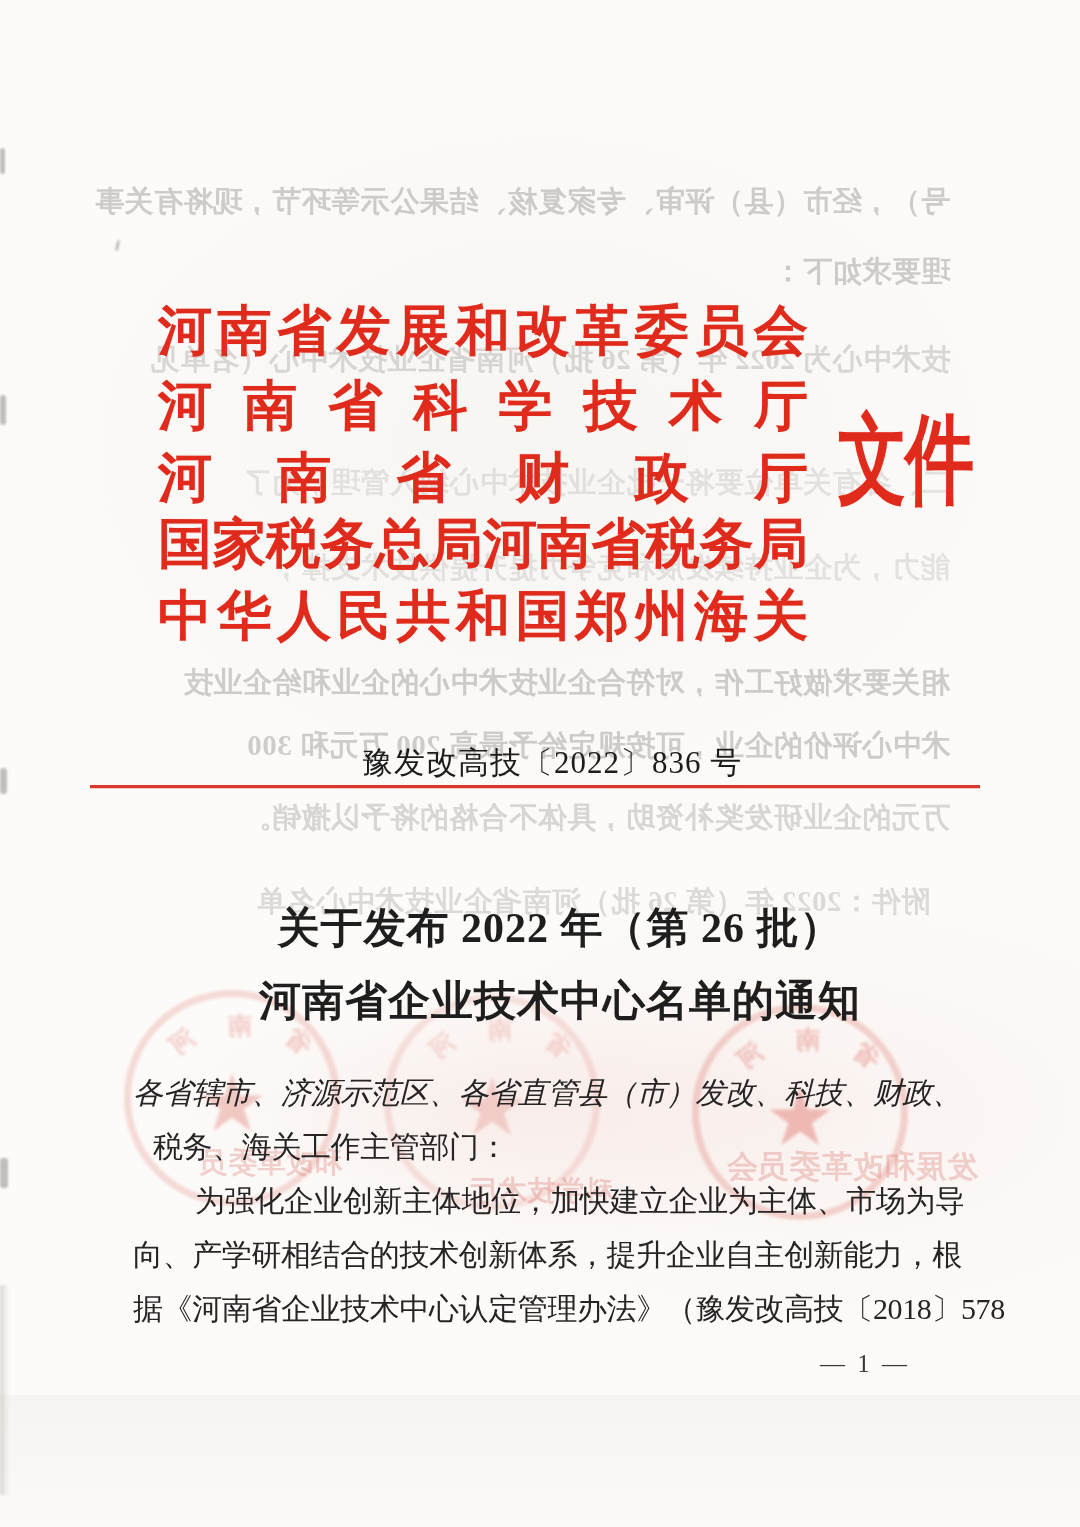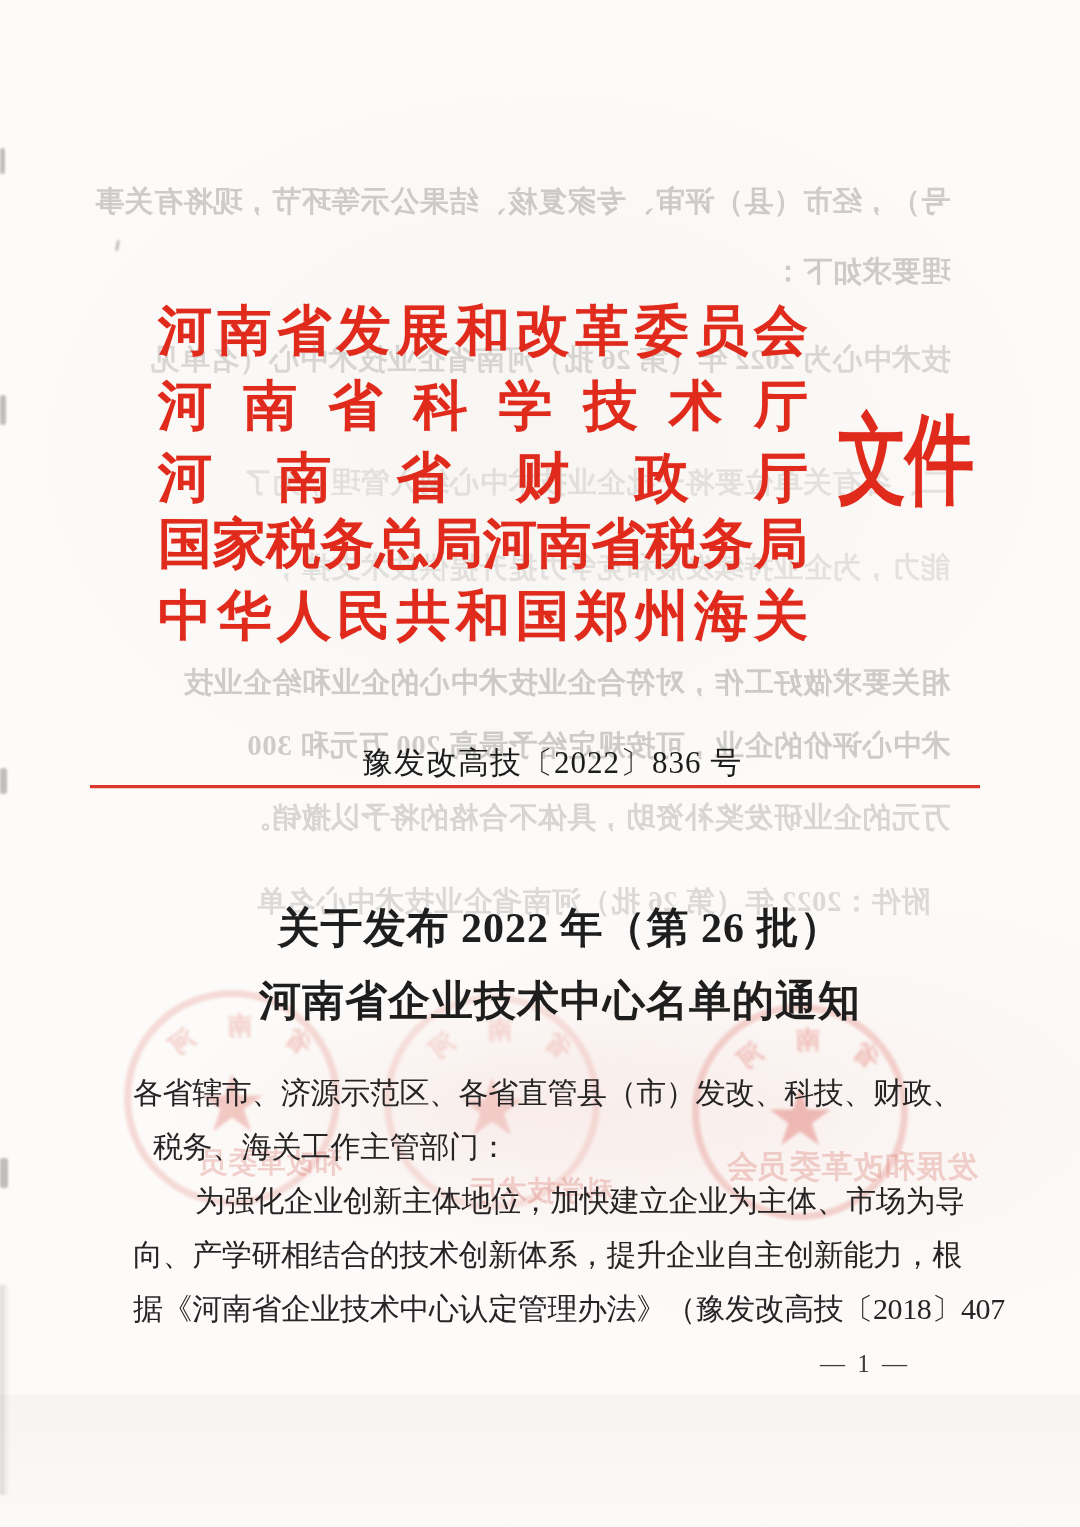--- a/index.html
+++ b/index.html
@@ -226,21 +226,21 @@
 
   <div class="doc-type">文件</div>
 
   <div class="doc-number">豫发改高技〔2022〕836 号</div>
 
   <div class="red-divider"></div>
 
   <div class="title-line" style="top:904px;">关于发布 2022 年（第 26 批）</div>
   <div class="title-line" style="top:977px;">河南省企业技术中心名单的通知</div>
 
-  <div class="body-line" style="top:1066px;">各省辖市、济源示范区、各省直管县（市）发改、科技、财政、</div>
+  <div class="body-line" style="top:1066px;font-style:italic;">各省辖市、济源示范区、各省直管县（市）发改、科技、财政、</div>
   <div class="body-line" style="top:1120px;margin-left:20px;">税务、海关工作主管部门：</div>
   <div class="body-line" style="top:1174px;left:195px;text-align:right;">为强化企业创新主体地位，加快建立企业为主体、市场为导</div>
   <div class="body-line" style="top:1228px;">向、产学研相结合的技术创新体系，提升企业自主创新能力，根</div>
-  <div class="body-line" style="top:1282px;">据《河南省企业技术中心认定管理办法》（豫发改高技〔2018〕407</div>
+  <div class="body-line" style="top:1282px;">据《河南省企业技术中心认定管理办法》（豫发改高技〔2018〕578</div>
 
   <div class="page-number">— 1 —</div>
 
 </div>
 
 </body></html>

